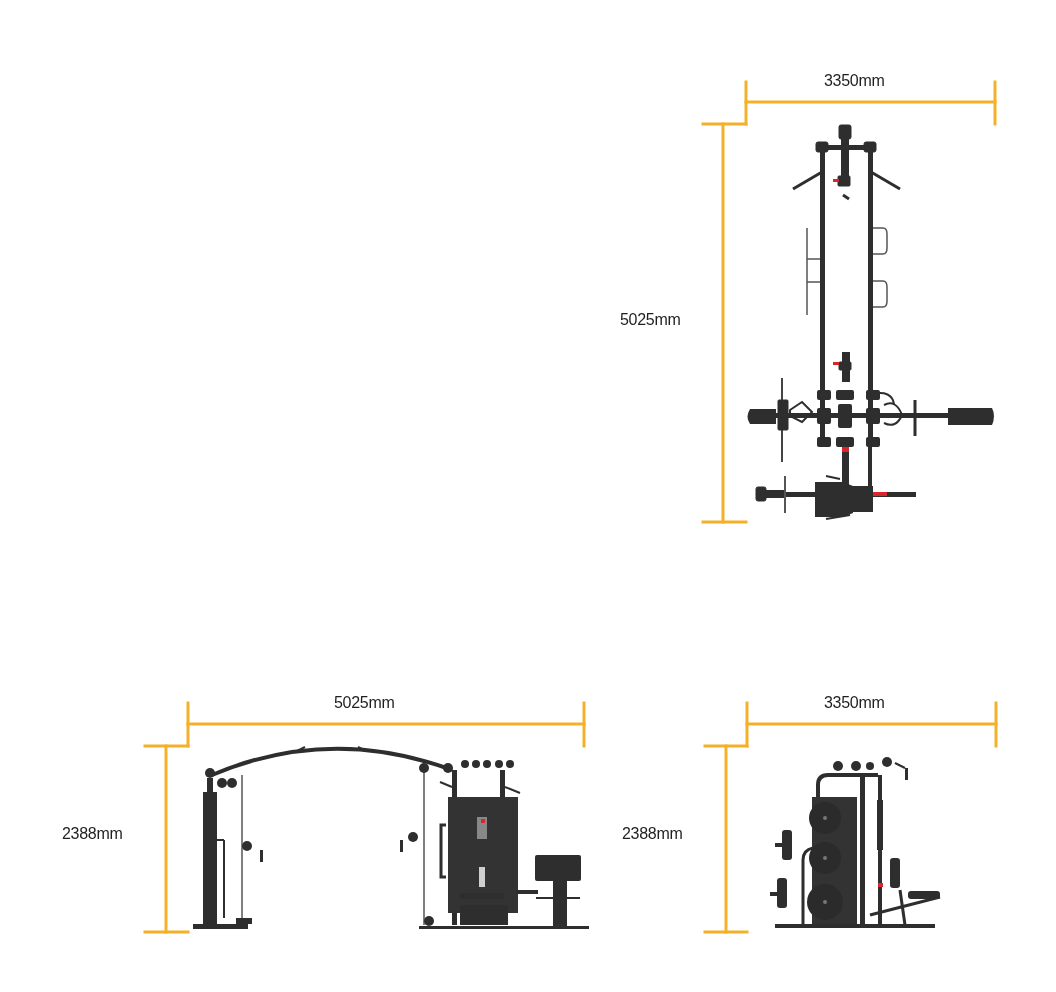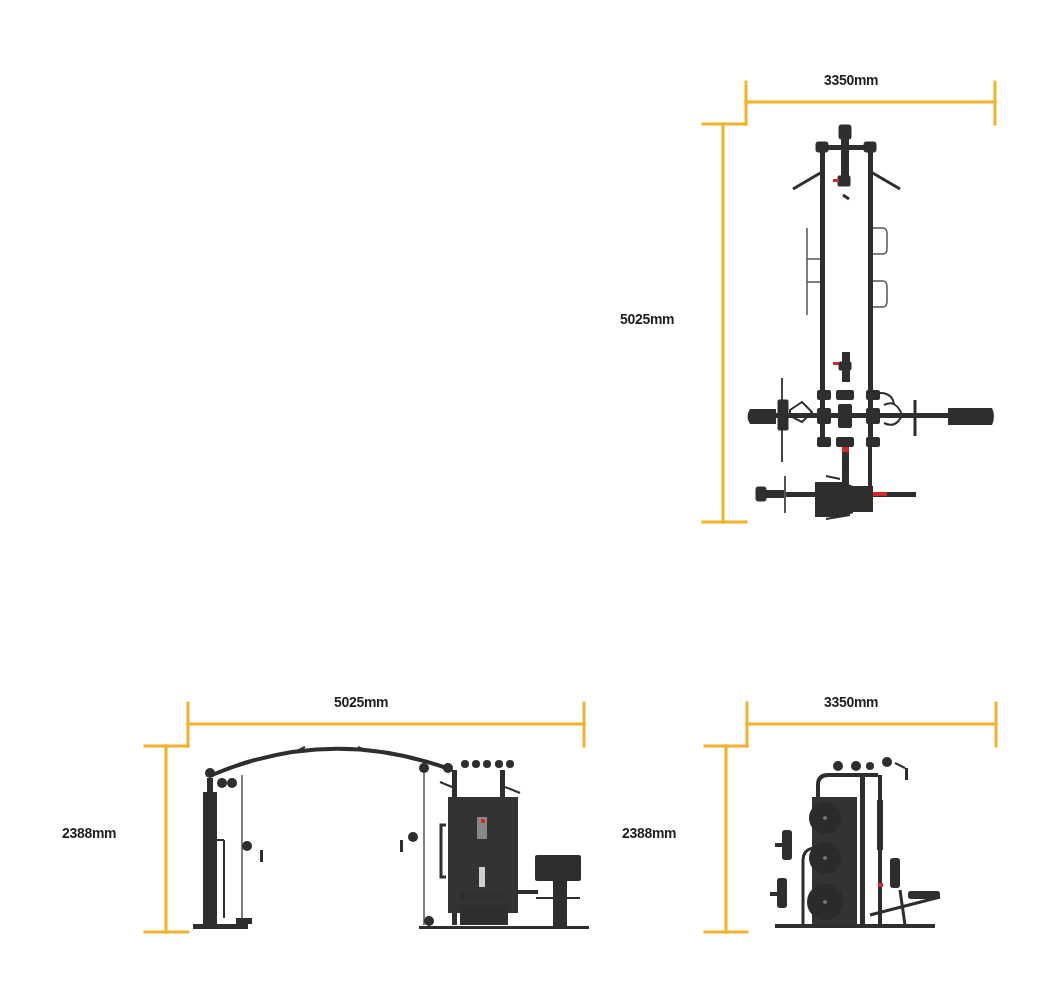--- a/index.html
+++ b/index.html
@@ -1,19 +1,19 @@
 <!DOCTYPE html>
 <html><head>
 <meta charset="utf-8">
 <style>
   html, body { margin: 0; padding: 0; background: #ffffff; }
   body { width: 1056px; height: 992px; position: relative; overflow: hidden;
          font-family: "Liberation Sans", "DejaVu Sans", sans-serif; }
   .canvas { position: absolute; left: 0; top: 0; width: 1056px; height: 992px; }
-  .dim-label { position: absolute; font-size: 14px; font-weight: 700; color: #1f1f1f;
+  .dim-label { position: absolute; font-size: 16px; font-weight: 400; color: #1f1f1f;
                letter-spacing: -0.3px; white-space: nowrap; line-height: 1; }
   svg { position: absolute; left: 0; top: 0; }
 </style>
 </head>
 <body>
 
 <div class="canvas">
 
   <svg width="1056" height="992" viewBox="0 0 1056 992">
 

